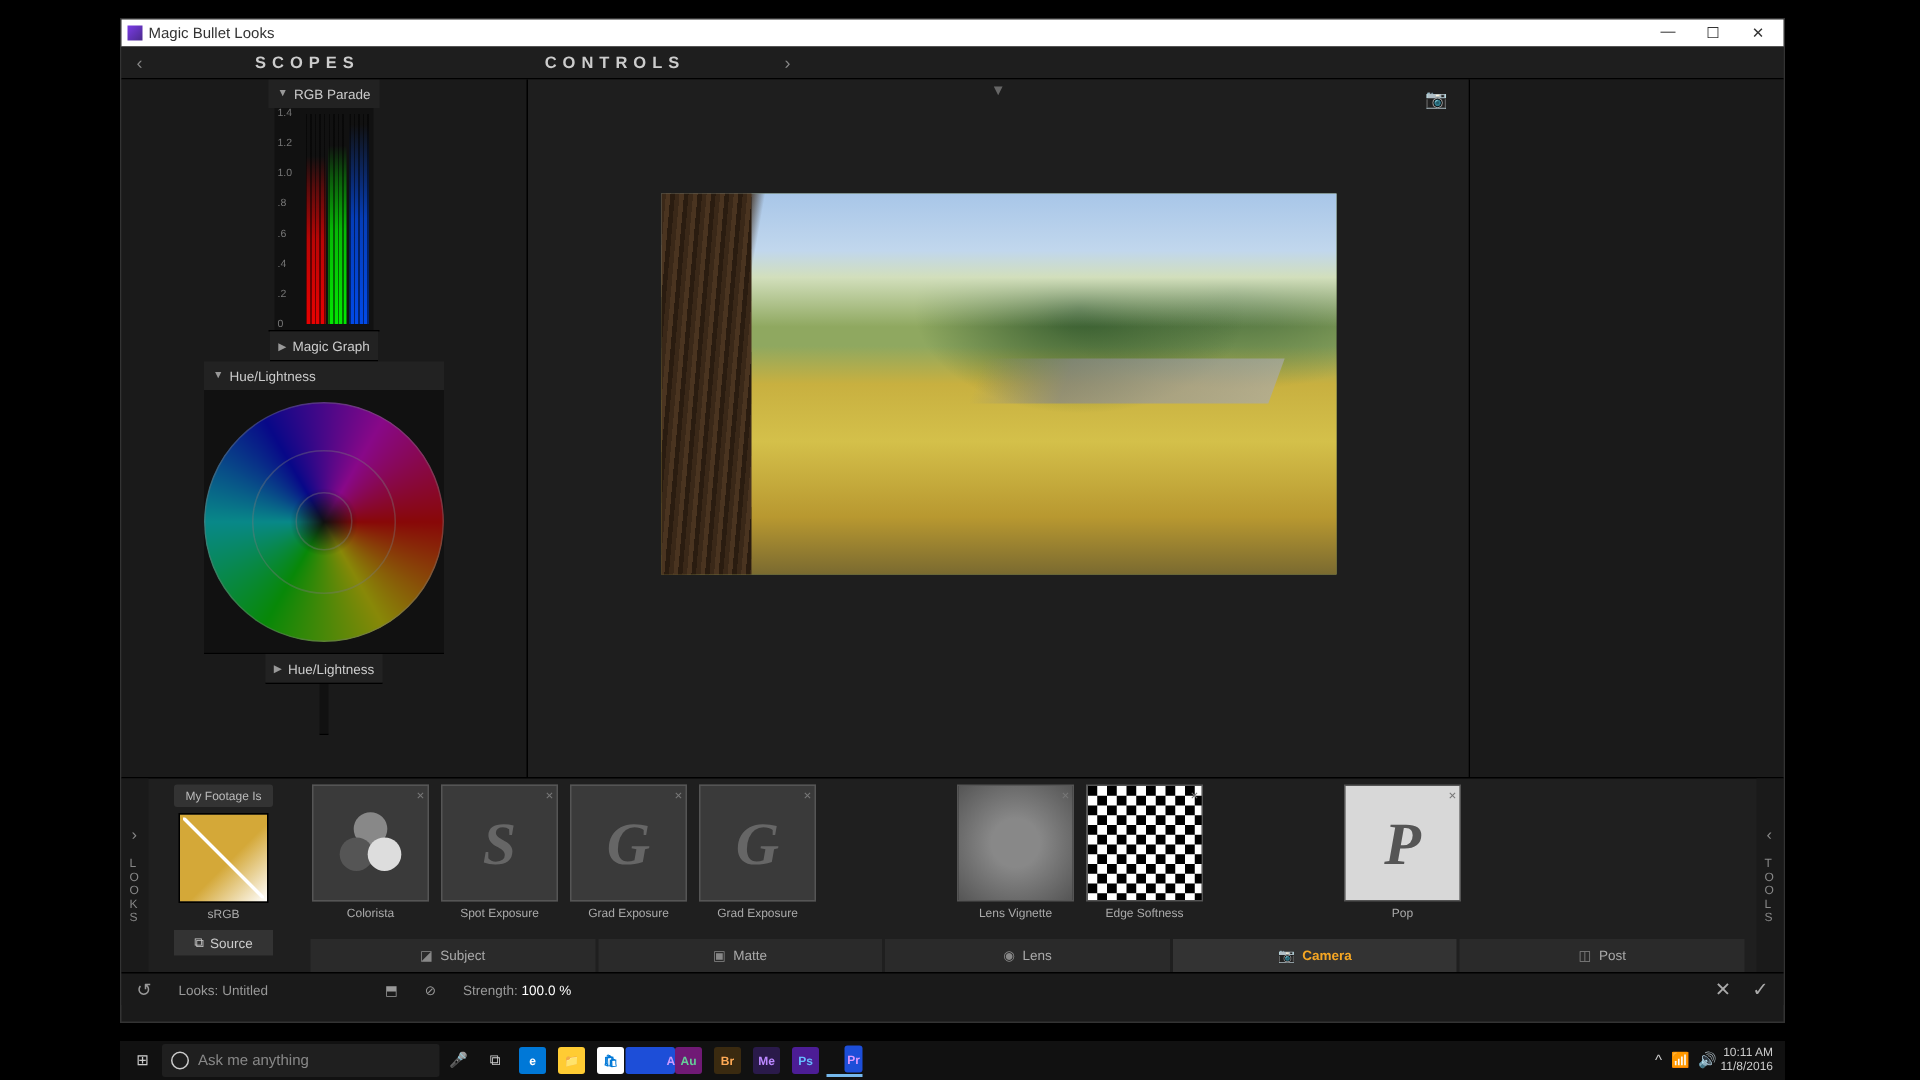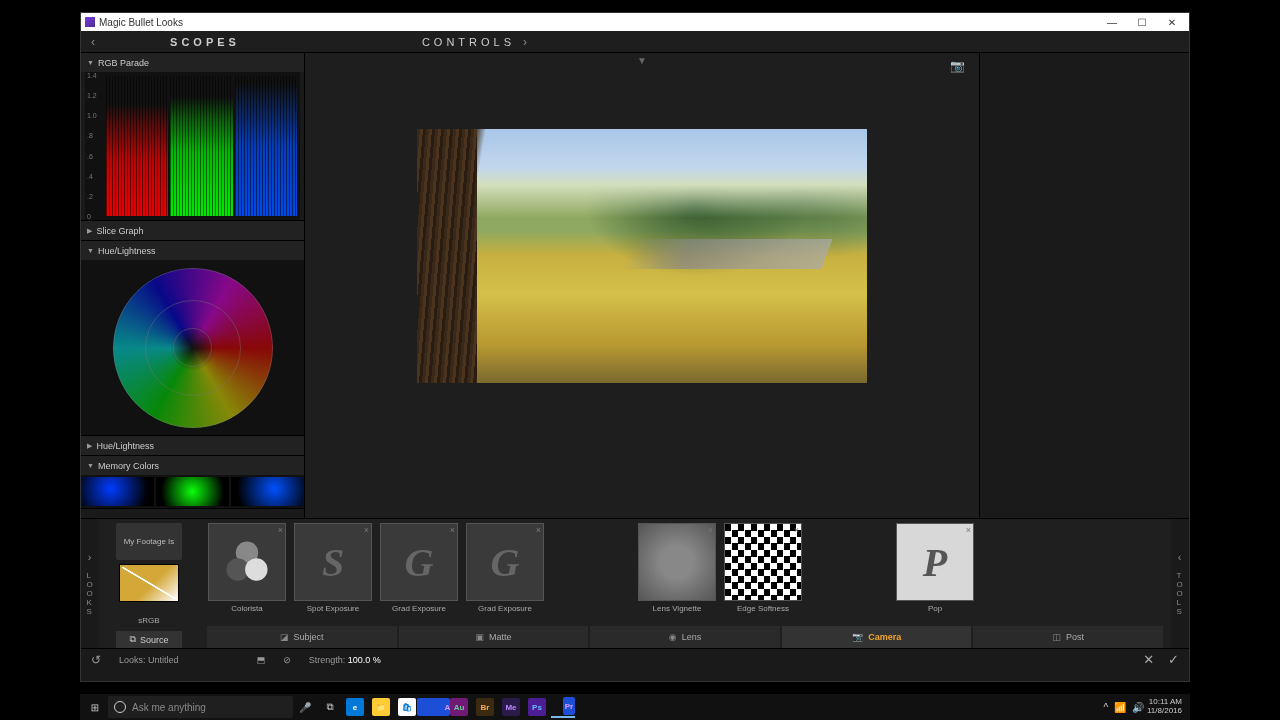--- a/index.html
+++ b/index.html
@@ -13,25 +13,25 @@
 .titlebar-controls span { width: 30px; text-align: center; cursor: default; font-size: 10px; }
 
 .topbar { height: 22px; background: #1e1e1e; display: flex; align-items: center; border-bottom: 1px solid #000; }
 .topbar .back { width: 24px; text-align: center; color: #888; font-size: 12px; }
 .scopes-title { width: 200px; text-align: center; color: #ccc; font-size: 11px; letter-spacing: 4px; font-weight: 600; }
 .preview-info { flex: 1; display: flex; align-items: center; justify-content: center; gap: 10px; color: #aaa; font-size: 9px; position: relative; }
 .preview-label { position: absolute; left: 20px; color: #bbb; font-size: 10px; }
 .gear { position: absolute; left: 240px; color: #999; font-size: 11px; }
 .preview-circles { position: absolute; right: 12px; width: 16px; height: 12px; }
 .preview-circles svg { width: 100%; height: 100%; }
-.controls-title { width: 210px; text-align: right; color: #ccc; font-size: 11px; letter-spacing: 4px; font-weight: 400; }
+.controls-title { width: 210px; text-align: center; color: #ccc; font-size: 11px; letter-spacing: 4px; font-weight: 700; }
 .topbar .fwd { width: 20px; text-align: center; color: #888; font-size: 12px; }
 
 .main { display: flex; height: 465px; }
-.scopes-panel { width: 224px; background: #1a1a1a; display: flex; flex-direction: column; border-right: 1px solid #000; overflow: hidden; position: relative; }
+.scopes-panel { width: 271px; background: #1a1a1a; display: flex; flex-direction: column; border-right: 1px solid #000; overflow: hidden; position: relative; align-items: center; }
 .scope-section { border-bottom: 1px solid #000; }
 .scope-header { height: 19px; display: flex; align-items: center; gap: 4px; padding: 0 6px; color: #ccc; font-size: 9px; background: #222; }
 .scope-header .tri { font-size: 7px; color: #999; }
 .rgb-parade { height: 148px; position: relative; background: #111; margin: 0 4px; }
 .rgb-labels { position: absolute; left: 2px; top: 0; bottom: 0; width: 18px; display: flex; flex-direction: column; justify-content: space-between; color: #777; font-size: 7px; }
 .rgb-wave { position: absolute; left: 20px; right: 2px; top: 4px; bottom: 4px; display: flex; }
 .wave-col { flex: 1; position: relative; margin: 0 1px; }
 .wave-r { background: linear-gradient(to top, rgba(255,0,0,0.9) 0%, rgba(255,0,0,0.7) 40%, rgba(255,0,0,0.3) 65%, transparent 80%); }
 .wave-g { background: linear-gradient(to top, rgba(0,255,0,0.9) 0%, rgba(0,255,0,0.7) 45%, rgba(0,255,0,0.3) 70%, transparent 85%); }
 .wave-b { background: linear-gradient(to top, rgba(0,80,255,0.9) 0%, rgba(0,80,255,0.7) 50%, rgba(0,80,255,0.3) 75%, transparent 95%); }
@@ -71,24 +71,24 @@
   background: linear-gradient(to right, transparent, #888 30%, #999 60%, #aaa); transform: skewX(-20deg); opacity:0.7; }
 .preview-tri { position:absolute; top:2px; left:50%; transform:translateX(-50%); color:#666; font-size:10px; }
 
 .controls-panel { width: 210px; background: #1a1a1a; border-left: 1px solid #000; }
 
 .chain { height: 130px; background: #1f1f1f; display: flex; border-top: 1px solid #000; }
 .looks-strip { width: 18px; background: #1a1a1a; display:flex; flex-direction:column; align-items:center; justify-content:center; gap:2px; color:#888; font-size:8px; letter-spacing:1px; }
 .tools-strip { width: 18px; background: #1a1a1a; display:flex; flex-direction:column; align-items:center; justify-content:center; gap:2px; color:#888; font-size:8px; letter-spacing:1px; }
 .vert-text span { display:block; }
 .chain-left { width: 100px; display:flex; flex-direction:column; align-items:center; padding-top:4px; }
-.my-footage { background:#333; color:#bbb; font-size:8px; padding:14px 8px; border-radius:2px; }
+.my-footage { background:#333; color:#bbb; font-size:8px; padding:3px 8px; border-radius:2px; }
 .srgb-thumb { width:60px; height:60px; margin-top:4px; background: linear-gradient(135deg, #d4a838 0%, #d4a838 55%, #fff 100%); border:1px solid #000; position:relative; }
 .srgb-thumb::after { content:""; position:absolute; left:2px; bottom:2px; right:2px; top:2px; background: linear-gradient(to top right, transparent 48%, #fff 49%, #fff 51%, transparent 52%); }
-.srgb-label { color:#aaa; font-size:8px; margin-top:14px;text-align:center; }
+.srgb-label { color:#aaa; font-size:8px; margin-top:3px;text-align:center; }
 .source-btn { margin-top:6px; background:#333; color:#ccc; font-size:9px; padding:3px 14px; display:flex; align-items:center; gap:4px; }
 
 .chain-main { flex:1; display:flex; flex-direction:column; padding:4px 8px 0 8px; }
 .chain-items { flex:1; display:flex; gap:6px; align-items:flex-start; }
 .chain-item { width: 80px; display:flex; flex-direction:column; align-items:center; }
 .chain-thumb { width: 78px; height: 78px; background:#3a3a3a; border:1px solid #555; position:relative; display:flex; align-items:center; justify-content:center; }
 .chain-close { position:absolute; right:2px; top:1px; color:#777; font-size:9px; }
 .chain-label { color:#aaa; font-size:8px; margin-top:3px; }
 .chain-gap { width: 80px; }
 
@@ -166,21 +166,21 @@
           <div class="rgb-wave">
             <div class="wave-col wave-r"></div>
               <div class="wave-col wave-g"></div>
               <div class="wave-col wave-b"></div>
           </div>
         </div>
       </div>
       <div class="scope-section">
         <div class="scope-header">
             <span class="tri">▶</span>
-            <span>Slice Graph</span>
+            <span>Magic Graph</span>
           </div>
       </div>
       <div class="scope-section">
         <div class="scope-header">
             <span class="tri">▼</span>
             <span>Hue/Lightness</span>
           </div>
         <div class="hue-sat">
           <div style="position:relative; width:160px; height:160px;">
             <div class="hue-wheel"></div>
@@ -189,24 +189,20 @@
           </div>
         </div>
       </div>
       <div class="scope-section">
         <div class="scope-header">
             <span class="tri">▶</span>
             <span>Hue/Lightness</span>
           </div>
       </div>
       <div class="scope-section">
-        <div class="scope-header">
-            <span class="tri">▼</span>
-            <span>Memory Colors</span>
-          </div>
         <div class="memory-strip">
           <div class="mem-col mem-b"></div>
             <div class="mem-col mem-g"></div>
             <div class="mem-col mem-b2"></div>
         </div>
       </div>
     </div>
 
     <div class="preview-area">
       <div class="preview-tri">▼</div>

